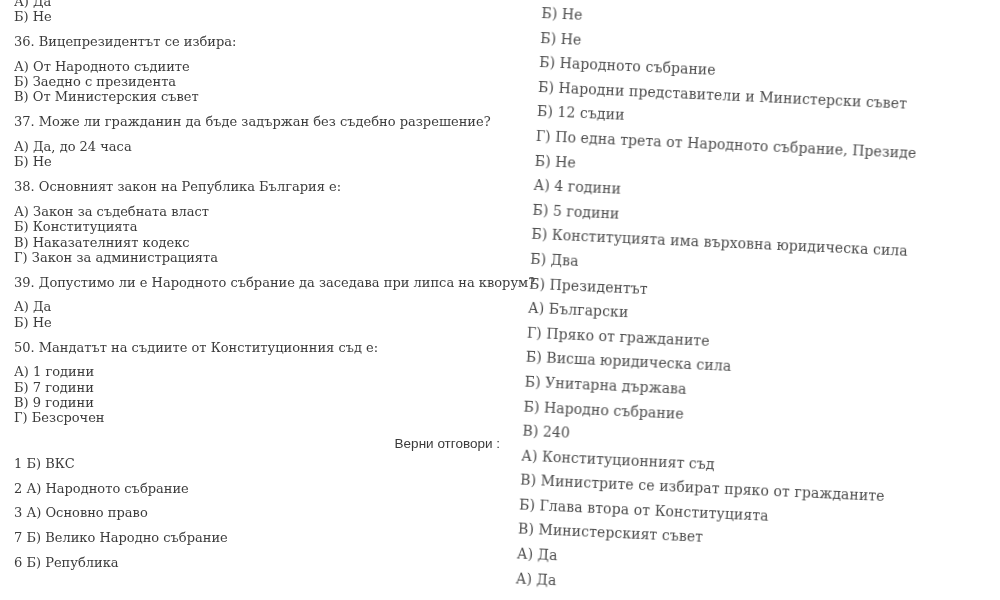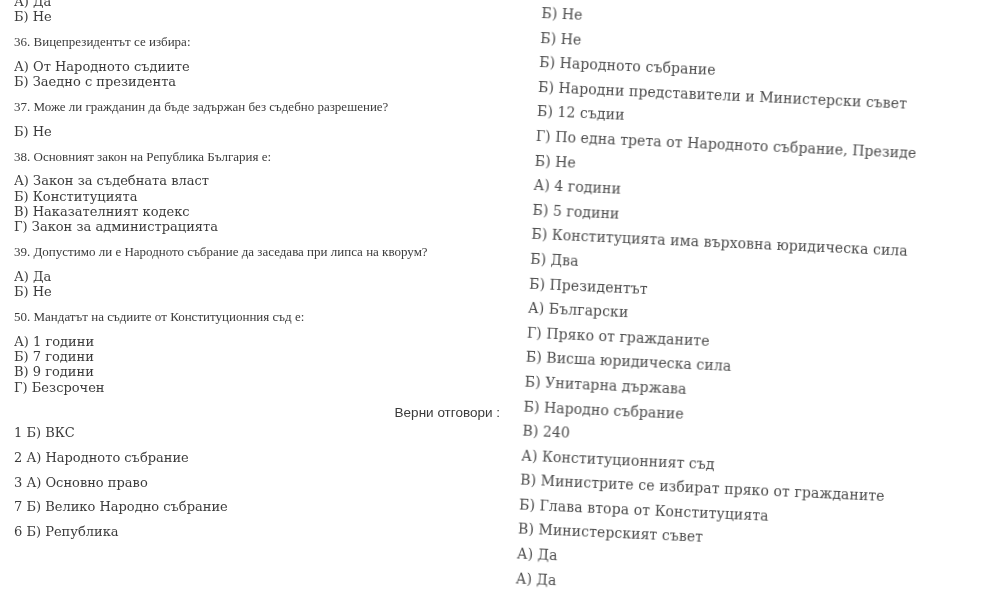--- a/index.html
+++ b/index.html
@@ -14,21 +14,21 @@
   .col-left {
     position: absolute;
     left: 14px;
     top: -6px;
     width: 486px;
     font-family: "DejaVu Serif", serif;
     font-size: 13px;
     color: var(--ink-left, #3b3b3b);
   }
   .q-block { margin-bottom: 9.5px; }
-  .q-title { line-height: 15.3px; margin-bottom: 9.5px; white-space: nowrap; font-family: Liberation Serif, serif; }
+  .q-title { line-height: 15.3px; margin-bottom: 9.5px; white-space: nowrap; }
   .q-opt   { line-height: 15.3px; white-space: nowrap; }
   .answers-header {
     font-family: "Liberation Sans", sans-serif;
     font-size: 13.5px;
     color: var(--ink-header, #3a3a3a);
     text-align: right;
     line-height: 17px;
     margin-top: 2px;
     width: 486px;
   }
@@ -64,23 +64,25 @@
   <div class="col-left">
     <div id="questions">
         <div class="q-block">
           <div class="q-opt">А) Да</div>
           <div class="q-opt">Б) Не</div>
         </div>
         <div class="q-block">
           <div class="q-title">36. Вицепрезидентът се избира:</div>
           <div class="q-opt">А) От Народното съдиите</div>
           <div class="q-opt">Б) Заедно с президента</div>
+          <div class="q-opt">В) От Министерския съвет</div>
         </div>
         <div class="q-block">
           <div class="q-title">37. Може ли гражданин да бъде задържан без съдебно разрешение?</div>
+          <div class="q-opt">А) Да, до 24 часа</div>
           <div class="q-opt">Б) Не</div>
         </div>
         <div class="q-block">
           <div class="q-title">38. Основният закон на Република България е:</div>
           <div class="q-opt">А) Закон за съдебната власт</div>
           <div class="q-opt">Б) Конституцията</div>
           <div class="q-opt">В) Наказателният кодекс</div>
           <div class="q-opt">Г) Закон за администрацията</div>
         </div>
         <div class="q-block">

